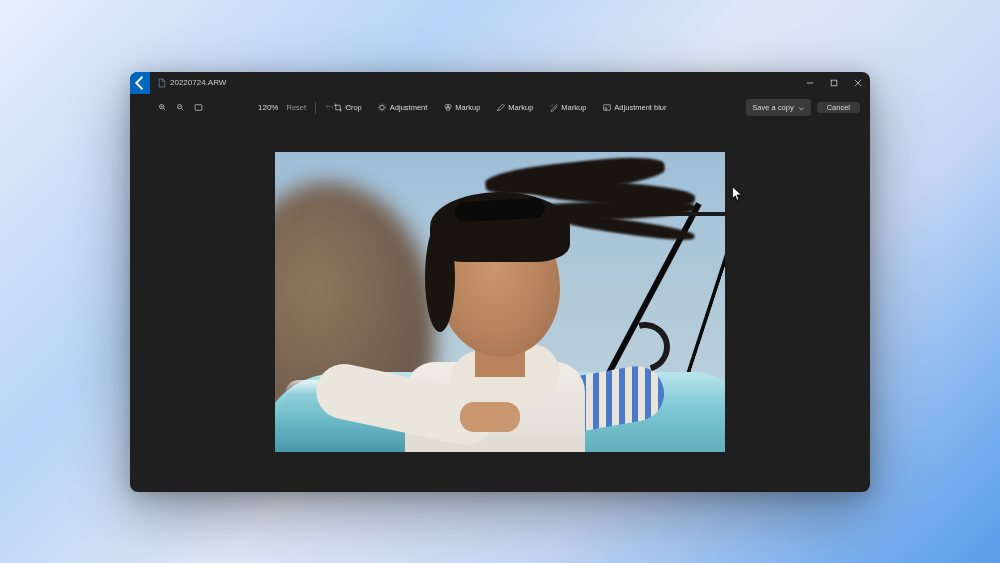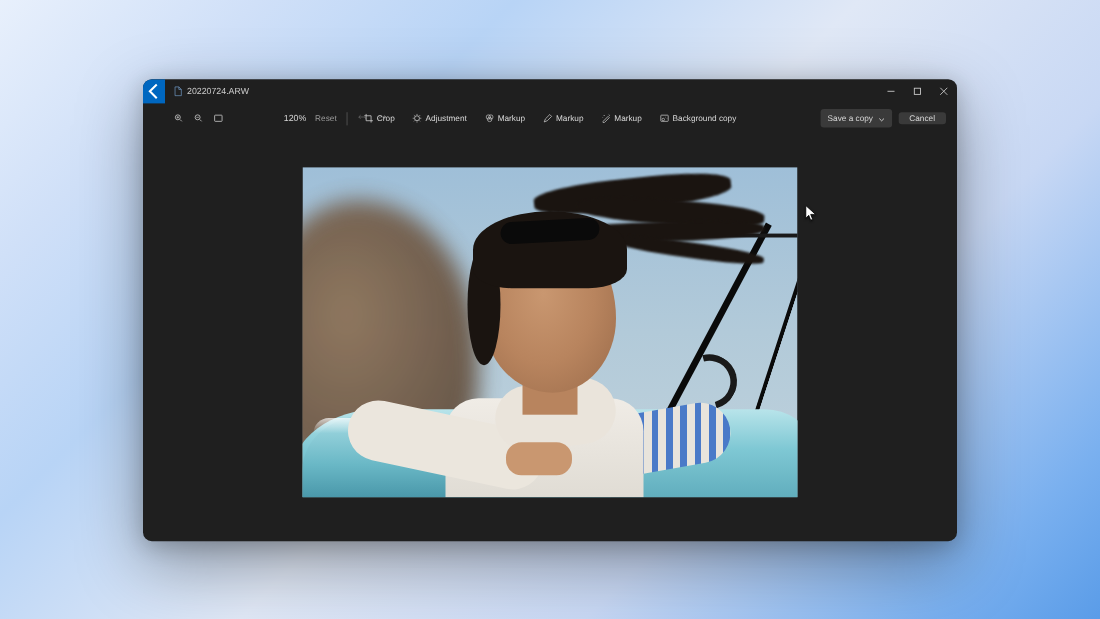--- a/index.html
+++ b/index.html
@@ -295,21 +295,21 @@
           </svg>
         <span>Markup</span>
       </div>
       <div class="tb-btn">
         <svg viewBox="0 0 16 16">
             <rect x="2" y="3" width="12" height="10" rx="1" fill="none" stroke="currentColor" stroke-width="1.1"></rect>
             <circle cx="6" cy="10" r="2" fill="none" stroke="currentColor" stroke-width="1"></circle>
             <circle cx="10" cy="6" r="0.6" fill="currentColor"></circle>
             <circle cx="12" cy="8" r="0.6" fill="currentColor"></circle>
           </svg>
-        <span>Background copy</span>
+        <span>Adjustment blur</span>
       </div>
     </div>
 
     <div class="toolbar-right">
       <div class="save-btn">
         <span>Save a copy</span>
         <svg viewBox="0 0 10 10">
             <path d="M2 4l3 3 3-3" stroke="currentColor" stroke-width="1.2" fill="none"></path>
           </svg>
       </div>

